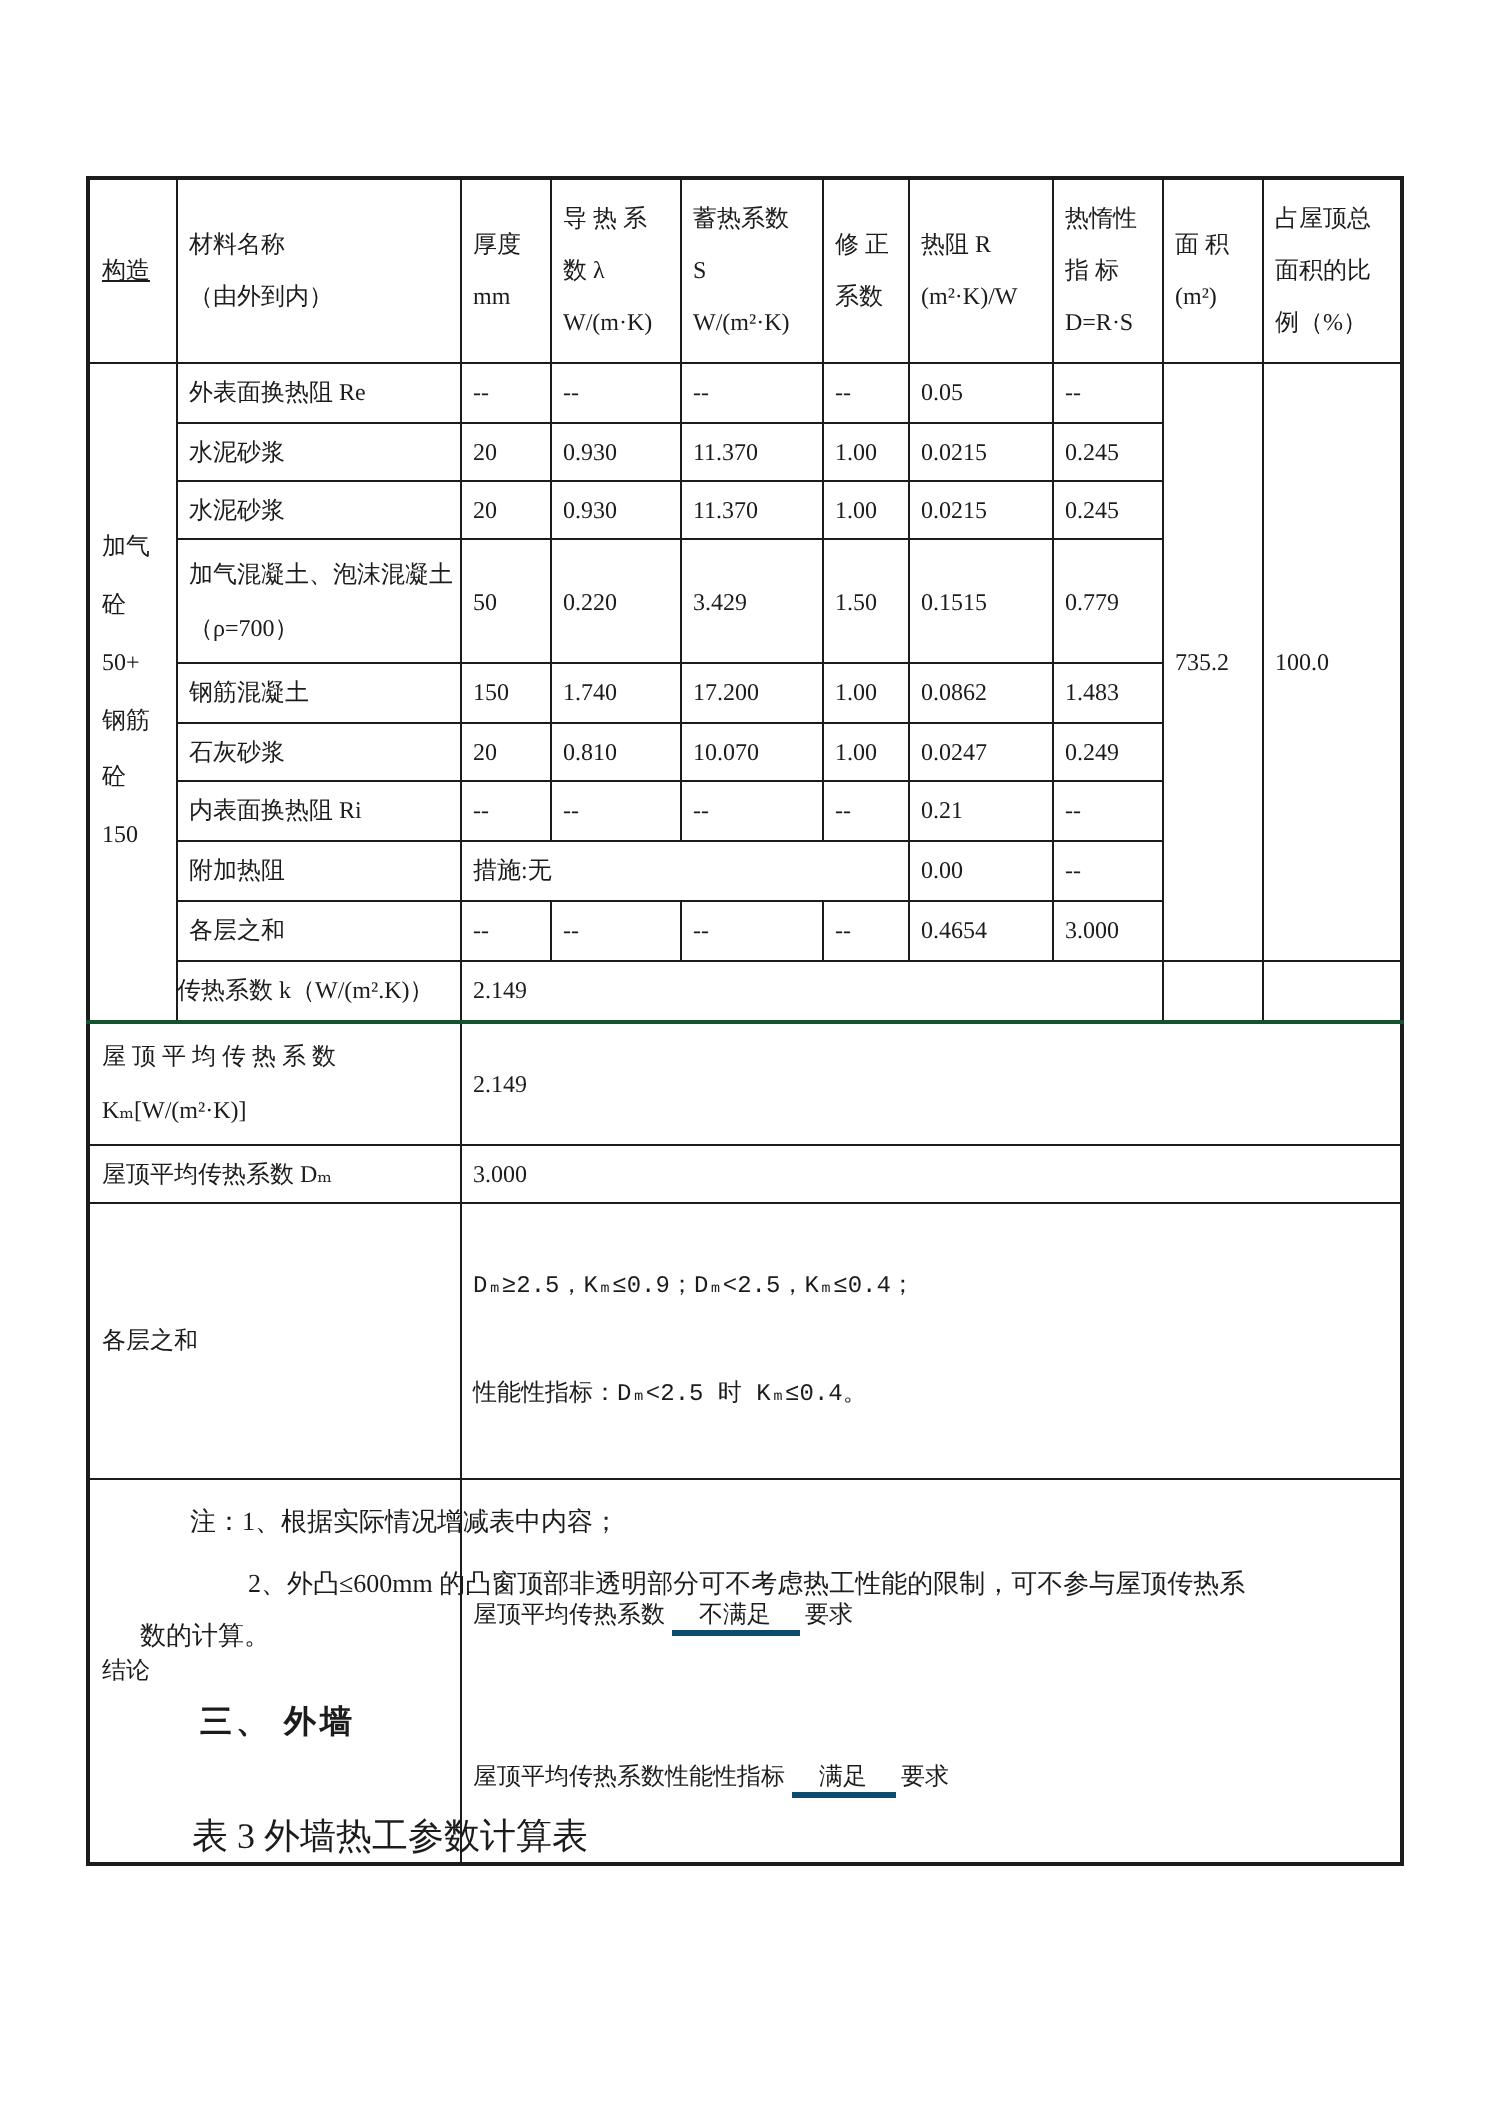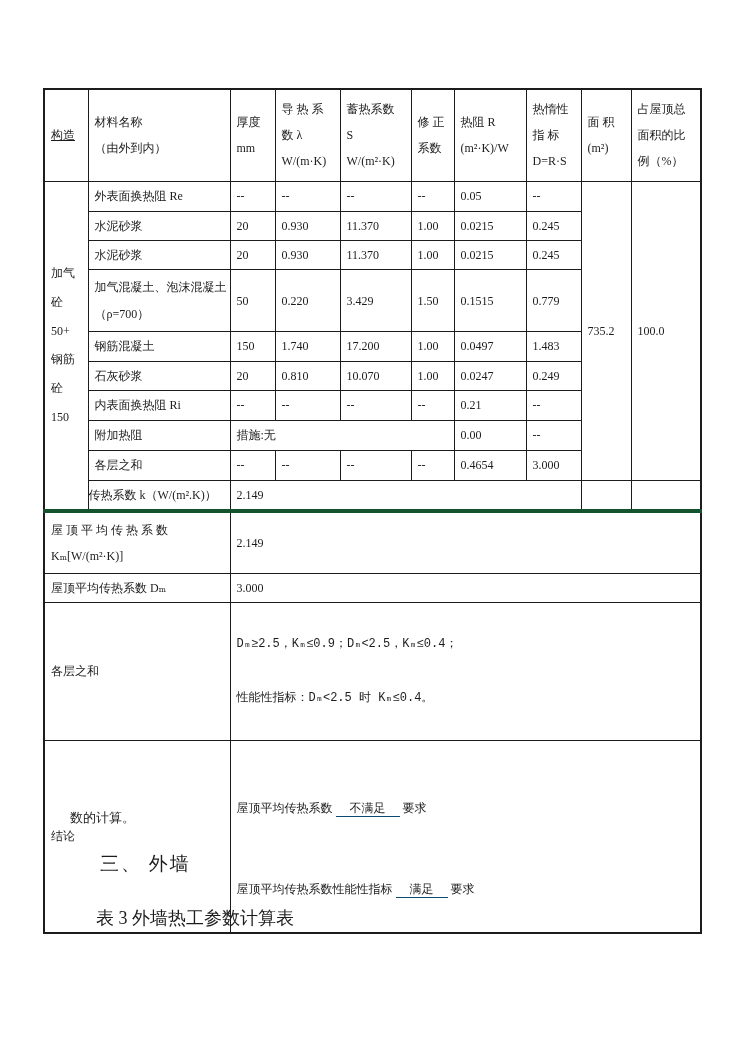--- a/index.html
+++ b/index.html
@@ -21,37 +21,37 @@
   table.calc-table td{
     border:1px solid #1c1c1c;
     font-size:12px;
     line-height:2.2;
     padding:1px 6px;
     vertical-align:middle;
     white-space:pre-line;
     overflow:hidden;
   }
   td.center{text-decoration:underline;}
-  tr.section-top td{border-top:4px solid #14532d;}
+  tr.section-top td{border-top:2px solid #14532d;}
   .blank{
-    border-bottom:1px solid #0c4a6e;
+    border-bottom:3px solid #0c4a6e;
     padding:0 14px;
     margin:0 3px;
   }
   .concl-line,.std-line{line-height:2.3;font-family:Liberation Mono, monospace;}
   .note-line{
     position:absolute;
     font-size:13px;
     line-height:1.2;
     white-space:nowrap;
   }
   .section-heading{
     position:absolute;
-    font-size:19px;
-    font-weight:normal;
+    font-size:16px;
+    font-weight:bold;
     letter-spacing:2px;
     white-space:nowrap;
     text-align:center;
   }
   .table-caption{
     position:absolute;
     font-size:18px;
     white-space:nowrap;
   }
 </style>
@@ -149,21 +149,21 @@
       <td>0.1515</td>
       <td>0.779</td>
     </tr>
 
     <tr style="height:29px">
       <td>钢筋混凝土</td>
       <td>150</td>
       <td>1.740</td>
       <td>17.200</td>
       <td>1.00</td>
-      <td>0.0497</td>
+      <td>0.0862</td>
       <td>1.483</td>
     </tr>
 
     <tr style="height:29px">
       <td>石灰砂浆</td>
       <td>20</td>
       <td>0.810</td>
       <td>10.070</td>
       <td>1.00</td>
       <td>0.0247</td>
@@ -230,19 +230,21 @@
           <span>屋顶平均传热系数</span><span class="blank">不满足</span><span>要求</span>
         </div>
         <div class="concl-line">
           <span>屋顶平均传热系数性能性指标</span><span class="blank">满足</span><span>要求</span>
         </div>
       </td>
     </tr>
   </tbody>
     </table>
 
+  <div class="note-line" style="left:95px;top:753px">注：1、根据实际情况增减表中内容；</div>
+  <div class="note-line" style="left:124px;top:784px">2、外凸≤600mm 的凸窗顶部非透明部分可不考虑热工性能的限制，可不参与屋顶传热系</div>
   <div class="note-line" style="left:70px;top:810px">数的计算。</div>
 
   <div class="section-heading" style="left:100px;top:851px">三、 外墙</div>
 
   <div class="table-caption" style="left:96px;top:906px">表 3 外墙热工参数计算表</div>
 
 </div>
 
 </body></html>

